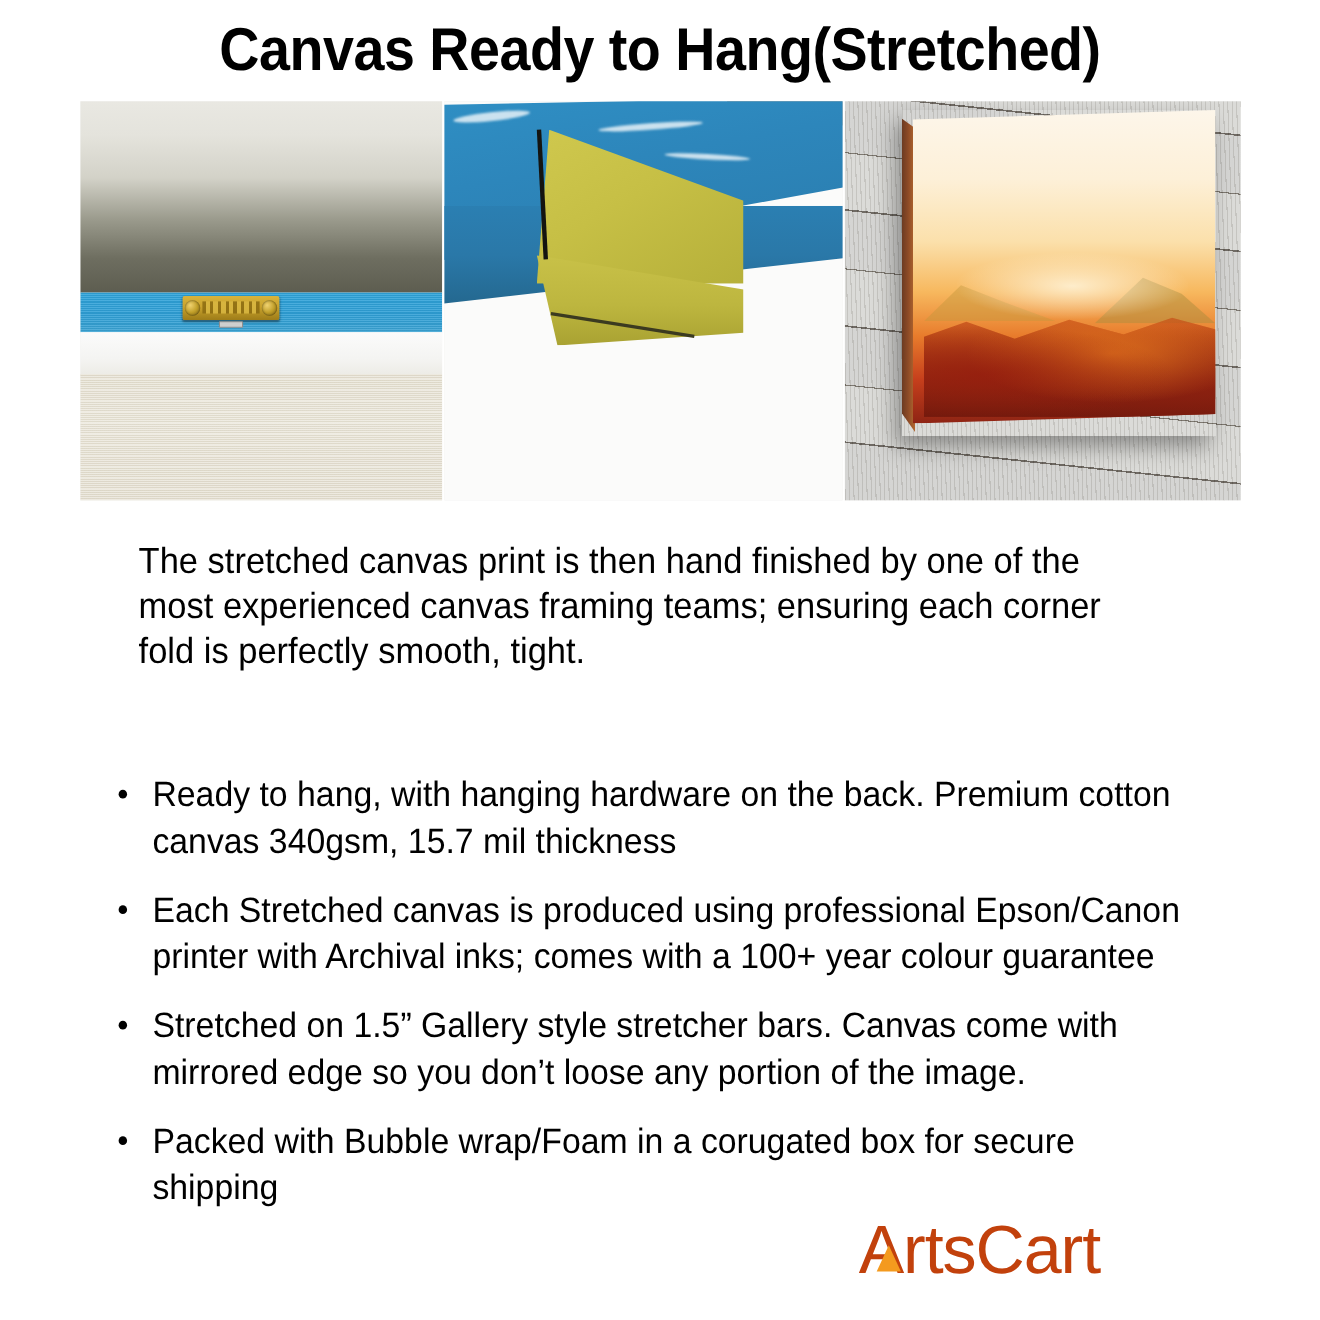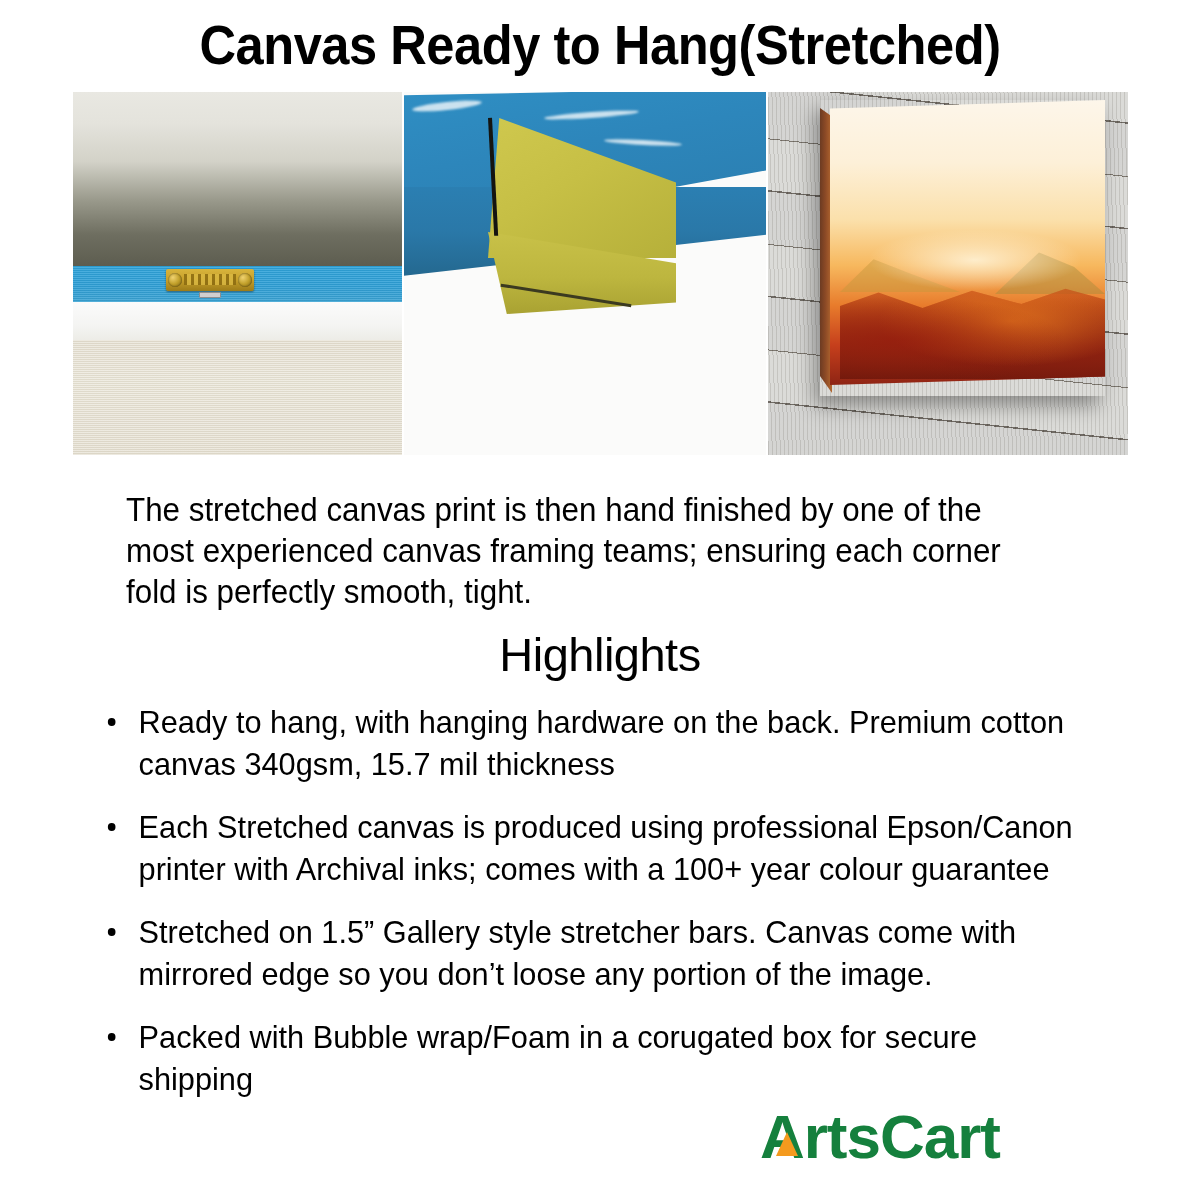--- a/index.html
+++ b/index.html
@@ -330,24 +330,24 @@
     bottom: 34px;
     display: flex;
     align-items: baseline;
     height: 58px;
   }
   .logo-mark {
     position: relative;
     display: inline-block;
     font-family: "Liberation Sans", sans-serif;
     font-size: 62px;
-    font-weight: 700;
+    font-weight: 400;
     line-height: 58px;
     letter-spacing: -1px;
-    color: #15803d;
+    color: #c2410c;
   }
   .logo-tri {
     position: absolute;
     left: 16px;
     bottom: 10px;
     width: 0; height: 0;
     border-left: 11px solid transparent;
     border-right: 11px solid transparent;
     border-bottom: 24px solid #f49a1e;
   }
@@ -399,21 +399,20 @@
           <div class="p3-haze"></div>
           <div class="p3-town"></div>
         </div>
       </div>
     </div>
 
   </div>
 
   <p class="description">The stretched canvas print is then hand finished by one of the most experienced canvas framing teams; ensuring each corner fold is perfectly smooth, tight.</p>
 
-  <h2 class="highlights-heading">Highlights</h2>
 
   <ul class="bullets">
     <li class="bullet">
       <span class="dot"></span>
       <span>Ready to hang,  with hanging hardware on the back.  Premium cotton canvas 340gsm, 15.7 mil thickness</span>
     </li>
     <li class="bullet">
       <span class="dot"></span>
       <span>Each Stretched canvas is produced using professional Epson/Canon printer with Archival inks; comes with a 100+ year colour guarantee</span>
     </li>

